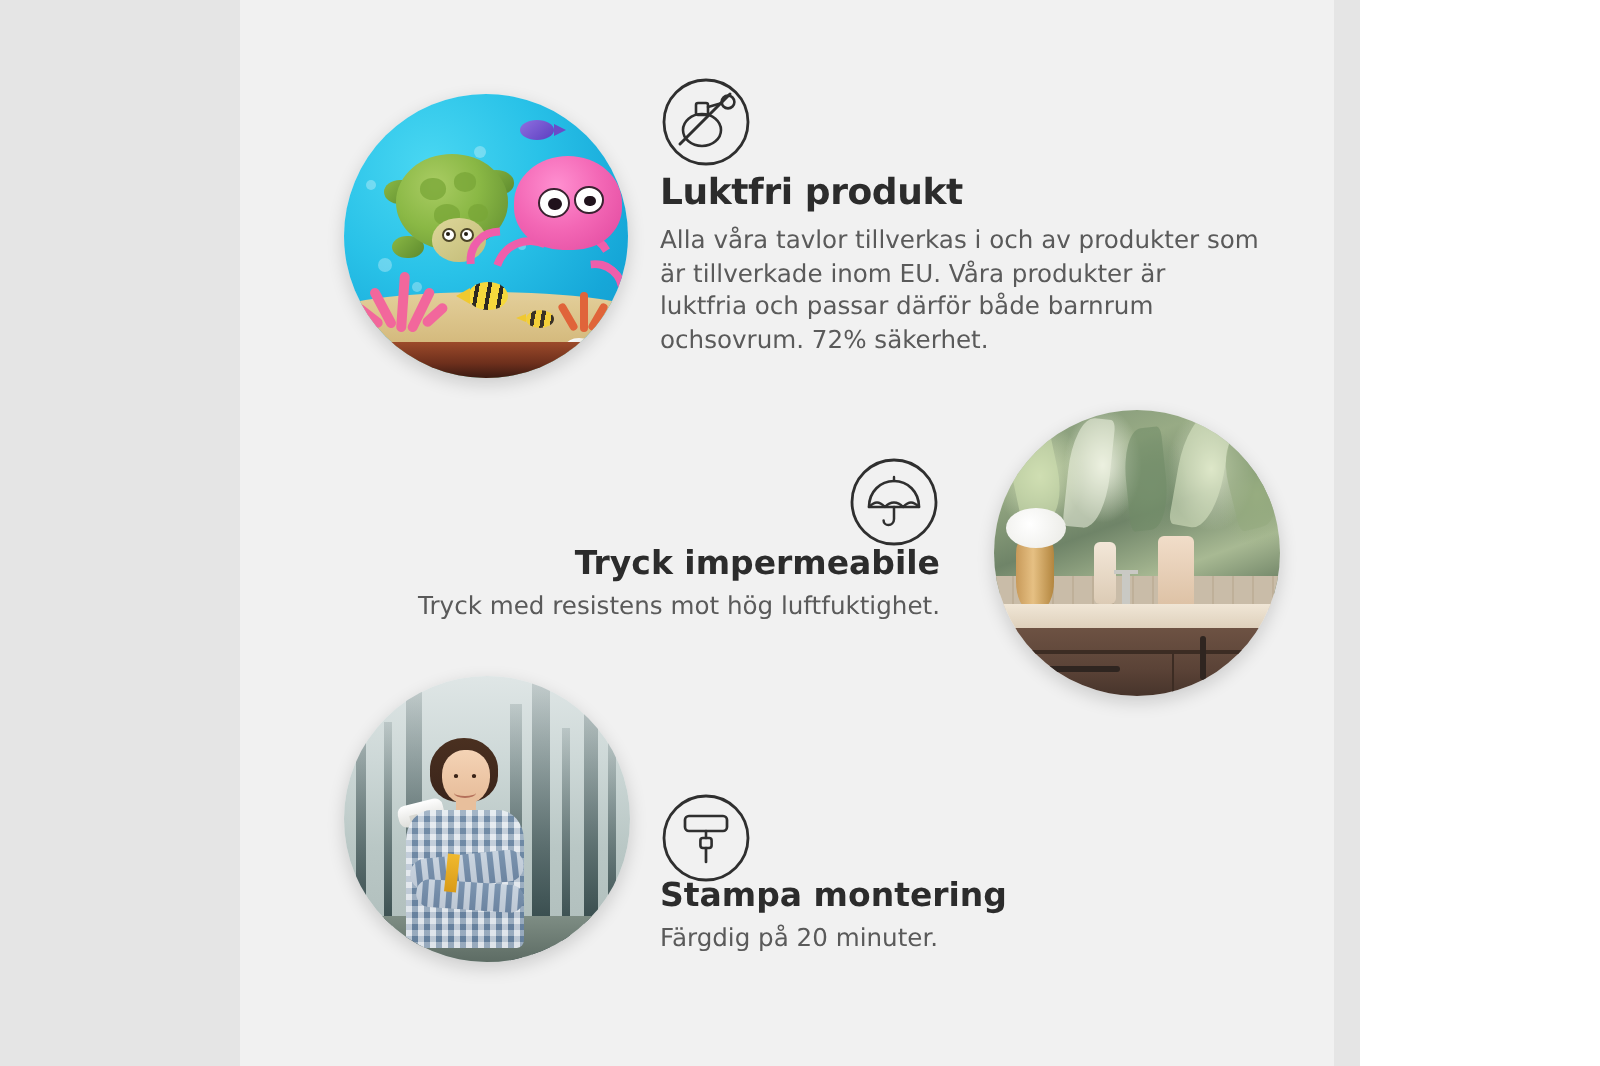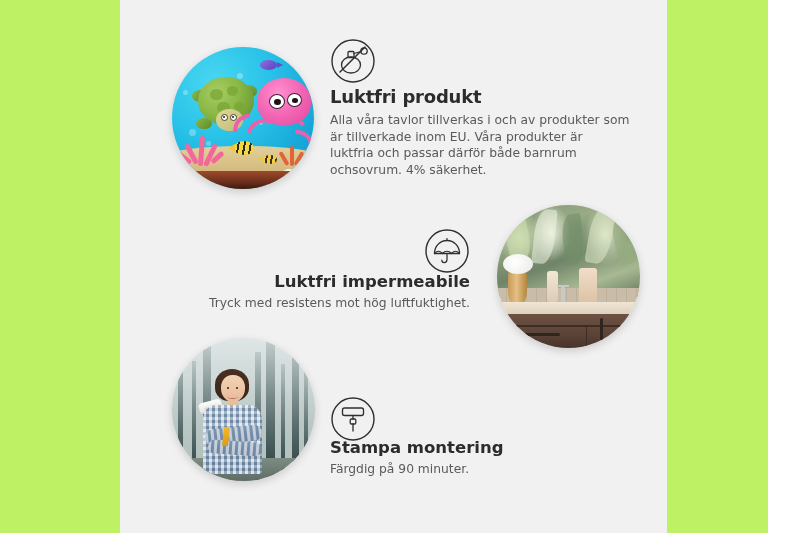--- a/index.html
+++ b/index.html
@@ -2,21 +2,21 @@
 <html><head>
 <meta charset="utf-8">
 <style>
   html,body{margin:0;padding:0;}
   body{
     width:800px;height:533px;
     background:#ffffff;
     font-family:"DejaVu Sans", sans-serif;
     overflow:hidden;
   }
-  .stage{position:relative;width:768px;height:533px;background:#bef264;}
+  .stage{position:relative;width:680px;height:533px;background:#e5e5e5;}
   .panel{
     position:absolute;left:120px;top:0;width:547px;height:533px;
     background:#f1f1f1;
   }
 
   
   .circle-img{
     position:absolute;border-radius:50%;overflow:hidden;
     box-shadow:0 3px 9px rgba(0,0,0,0.16);
   }
@@ -301,43 +301,43 @@
         <rect x="18" y="13.5" width="6" height="6" rx="1" fill="none" stroke="#2f2f2f" stroke-width="1.3"></rect>
 
         <path d="M24 15.5 L31 13.5" fill="none" stroke="#2f2f2f" stroke-width="1.3" stroke-linecap="round"></path>
 
         <circle cx="34" cy="13" r="3.2" fill="none" stroke="#2f2f2f" stroke-width="1.3"></circle>
 
         <path d="M10 34 L35 9" fill="none" stroke="#2f2f2f" stroke-width="1.5" stroke-linecap="round"></path>
       </svg>
     </div>
     <div class="feat-title">Luktfri produkt</div>
-    <div class="feat-body">Alla våra tavlor tillverkas i och av produkter som är tillverkade inom EU. Våra produkter är luktfria och passar därför både barnrum ochsovrum. 4% säkerhet.</div>
+    <div class="feat-body">Alla våra tavlor tillverkas i och av produkter som är tillverkade inom EU. Våra produkter är luktfria och passar därför både barnrum ochsovrum. 72% säkerhet.</div>
   </div>
 
   <div class="feature" id="feature-waterproof">
     <div class="feat-icon">
       <svg viewBox="0 0 46 46" xmlns="http://www.w3.org/2000/svg">
         <circle cx="23" cy="23" r="21" fill="none" stroke="#2f2f2f" stroke-width="1.4"></circle>
         <path d="M10.5 25.5 C10.5 17.8 16.2 12.5 23 12.5 C29.8 12.5 35.5 17.8 35.5 25.5 Z" fill="none" stroke="#2f2f2f" stroke-width="1.35" stroke-linejoin="round"></path>
         <path d="M10.5 25.5 C13.5 22.5 15.5 22.5 18.5 25.5 C21.2 22.5 24.8 22.5 27.5 25.5 C30.5 22.5 32.5 22.5 35.5 25.5" fill="none" stroke="#2f2f2f" stroke-width="1.2" stroke-linejoin="round" stroke-linecap="round"></path>
         <path d="M23 12.5 L23 10.5" fill="none" stroke="#2f2f2f" stroke-width="1.2" stroke-linecap="round"></path>
         <path d="M23 25.5 L23 31.5 C23 33.4 21.6 34.5 20.2 34.5 C18.9 34.5 17.8 33.5 17.8 32.2" fill="none" stroke="#2f2f2f" stroke-width="1.25" stroke-linecap="round"></path>
       </svg>
     </div>
-    <div class="feat-title">Luktfri impermeabile</div>
+    <div class="feat-title">Tryck impermeabile</div>
     <div class="feat-body">Tryck med resistens mot hög luftfuktighet.</div>
   </div>
 
   <div class="feature" id="feature-easy-install">
     <div class="feat-icon">
       <svg viewBox="0 0 46 46" xmlns="http://www.w3.org/2000/svg">
         <circle cx="23" cy="23" r="21" fill="none" stroke="#2f2f2f" stroke-width="1.4"></circle>
         <rect x="12.5" y="12" width="21" height="7.5" rx="2" fill="none" stroke="#2f2f2f" stroke-width="1.35"></rect>
         <path d="M23 19.5 L23 23" fill="none" stroke="#2f2f2f" stroke-width="1.3" stroke-linecap="round"></path>
         <rect x="20.2" y="23" width="5.6" height="5" rx="1.2" fill="none" stroke="#2f2f2f" stroke-width="1.3"></rect>
         <path d="M23 28 L23 35" fill="none" stroke="#2f2f2f" stroke-width="1.35" stroke-linecap="round"></path>
       </svg>
     </div>
     <div class="feat-title">Stampa montering</div>
-    <div class="feat-body">Färgdig på 90 minuter.</div>
+    <div class="feat-body">Färgdig på 20 minuter.</div>
   </div>
 </div>
 
 </body></html>

